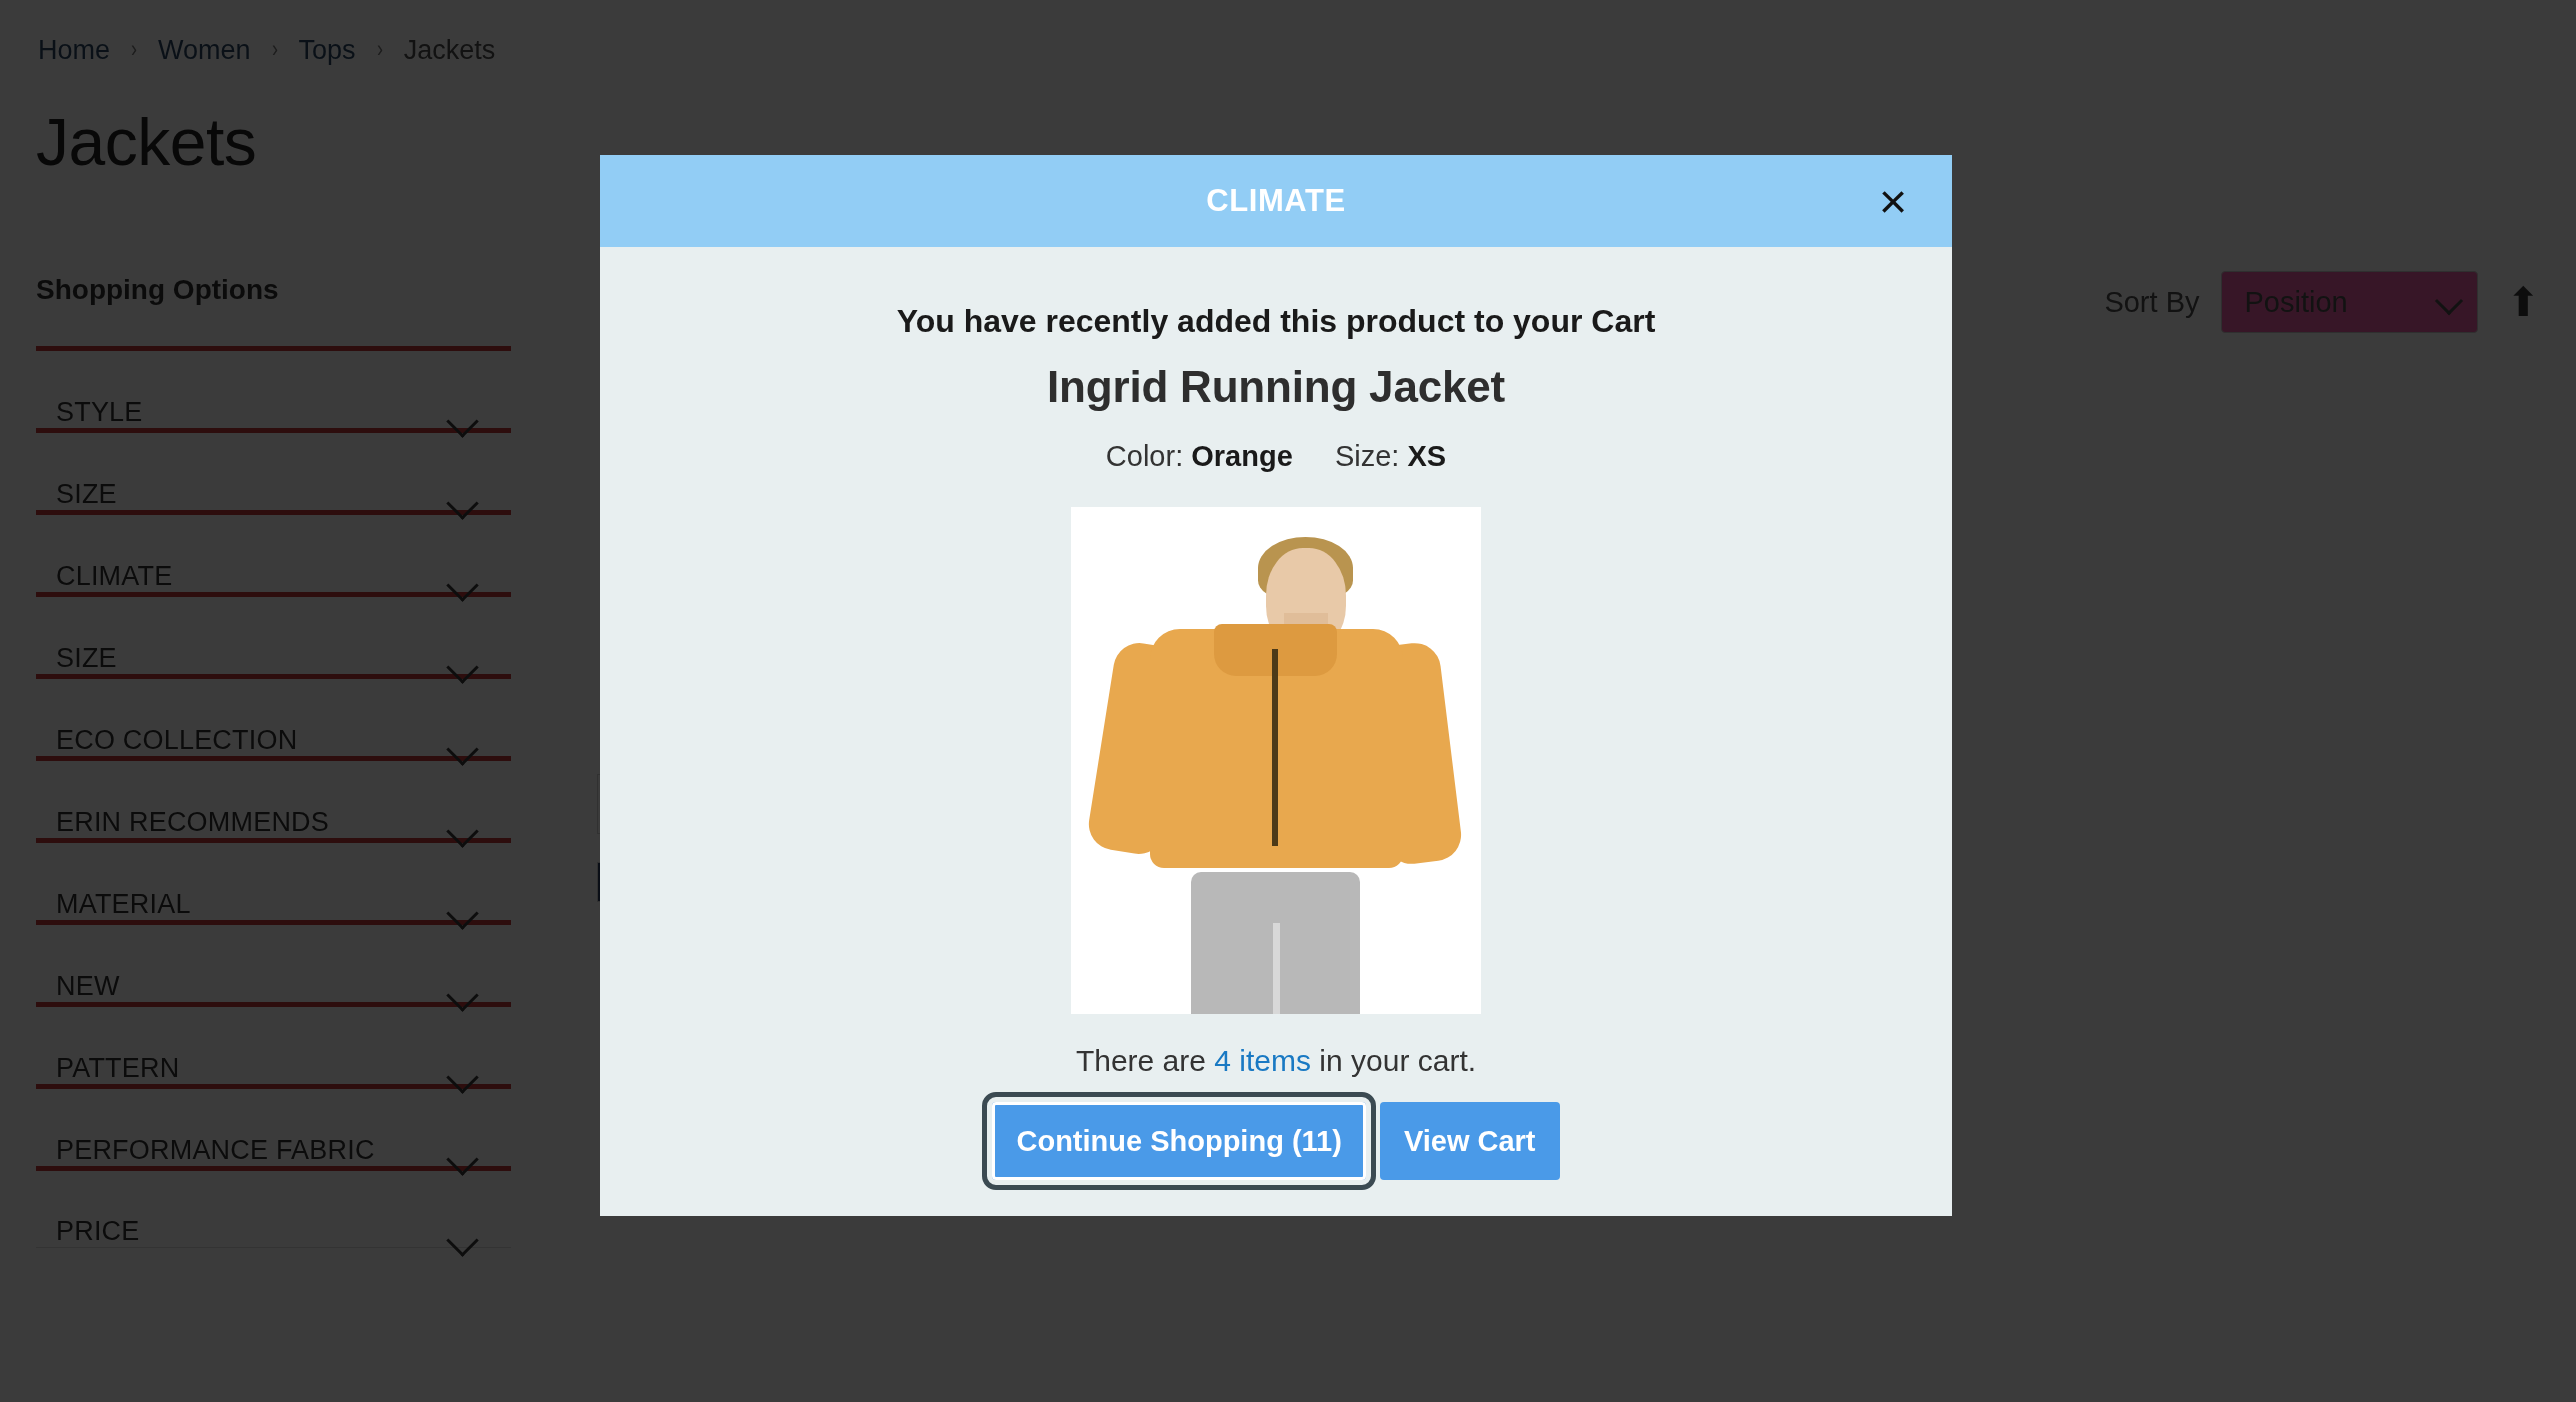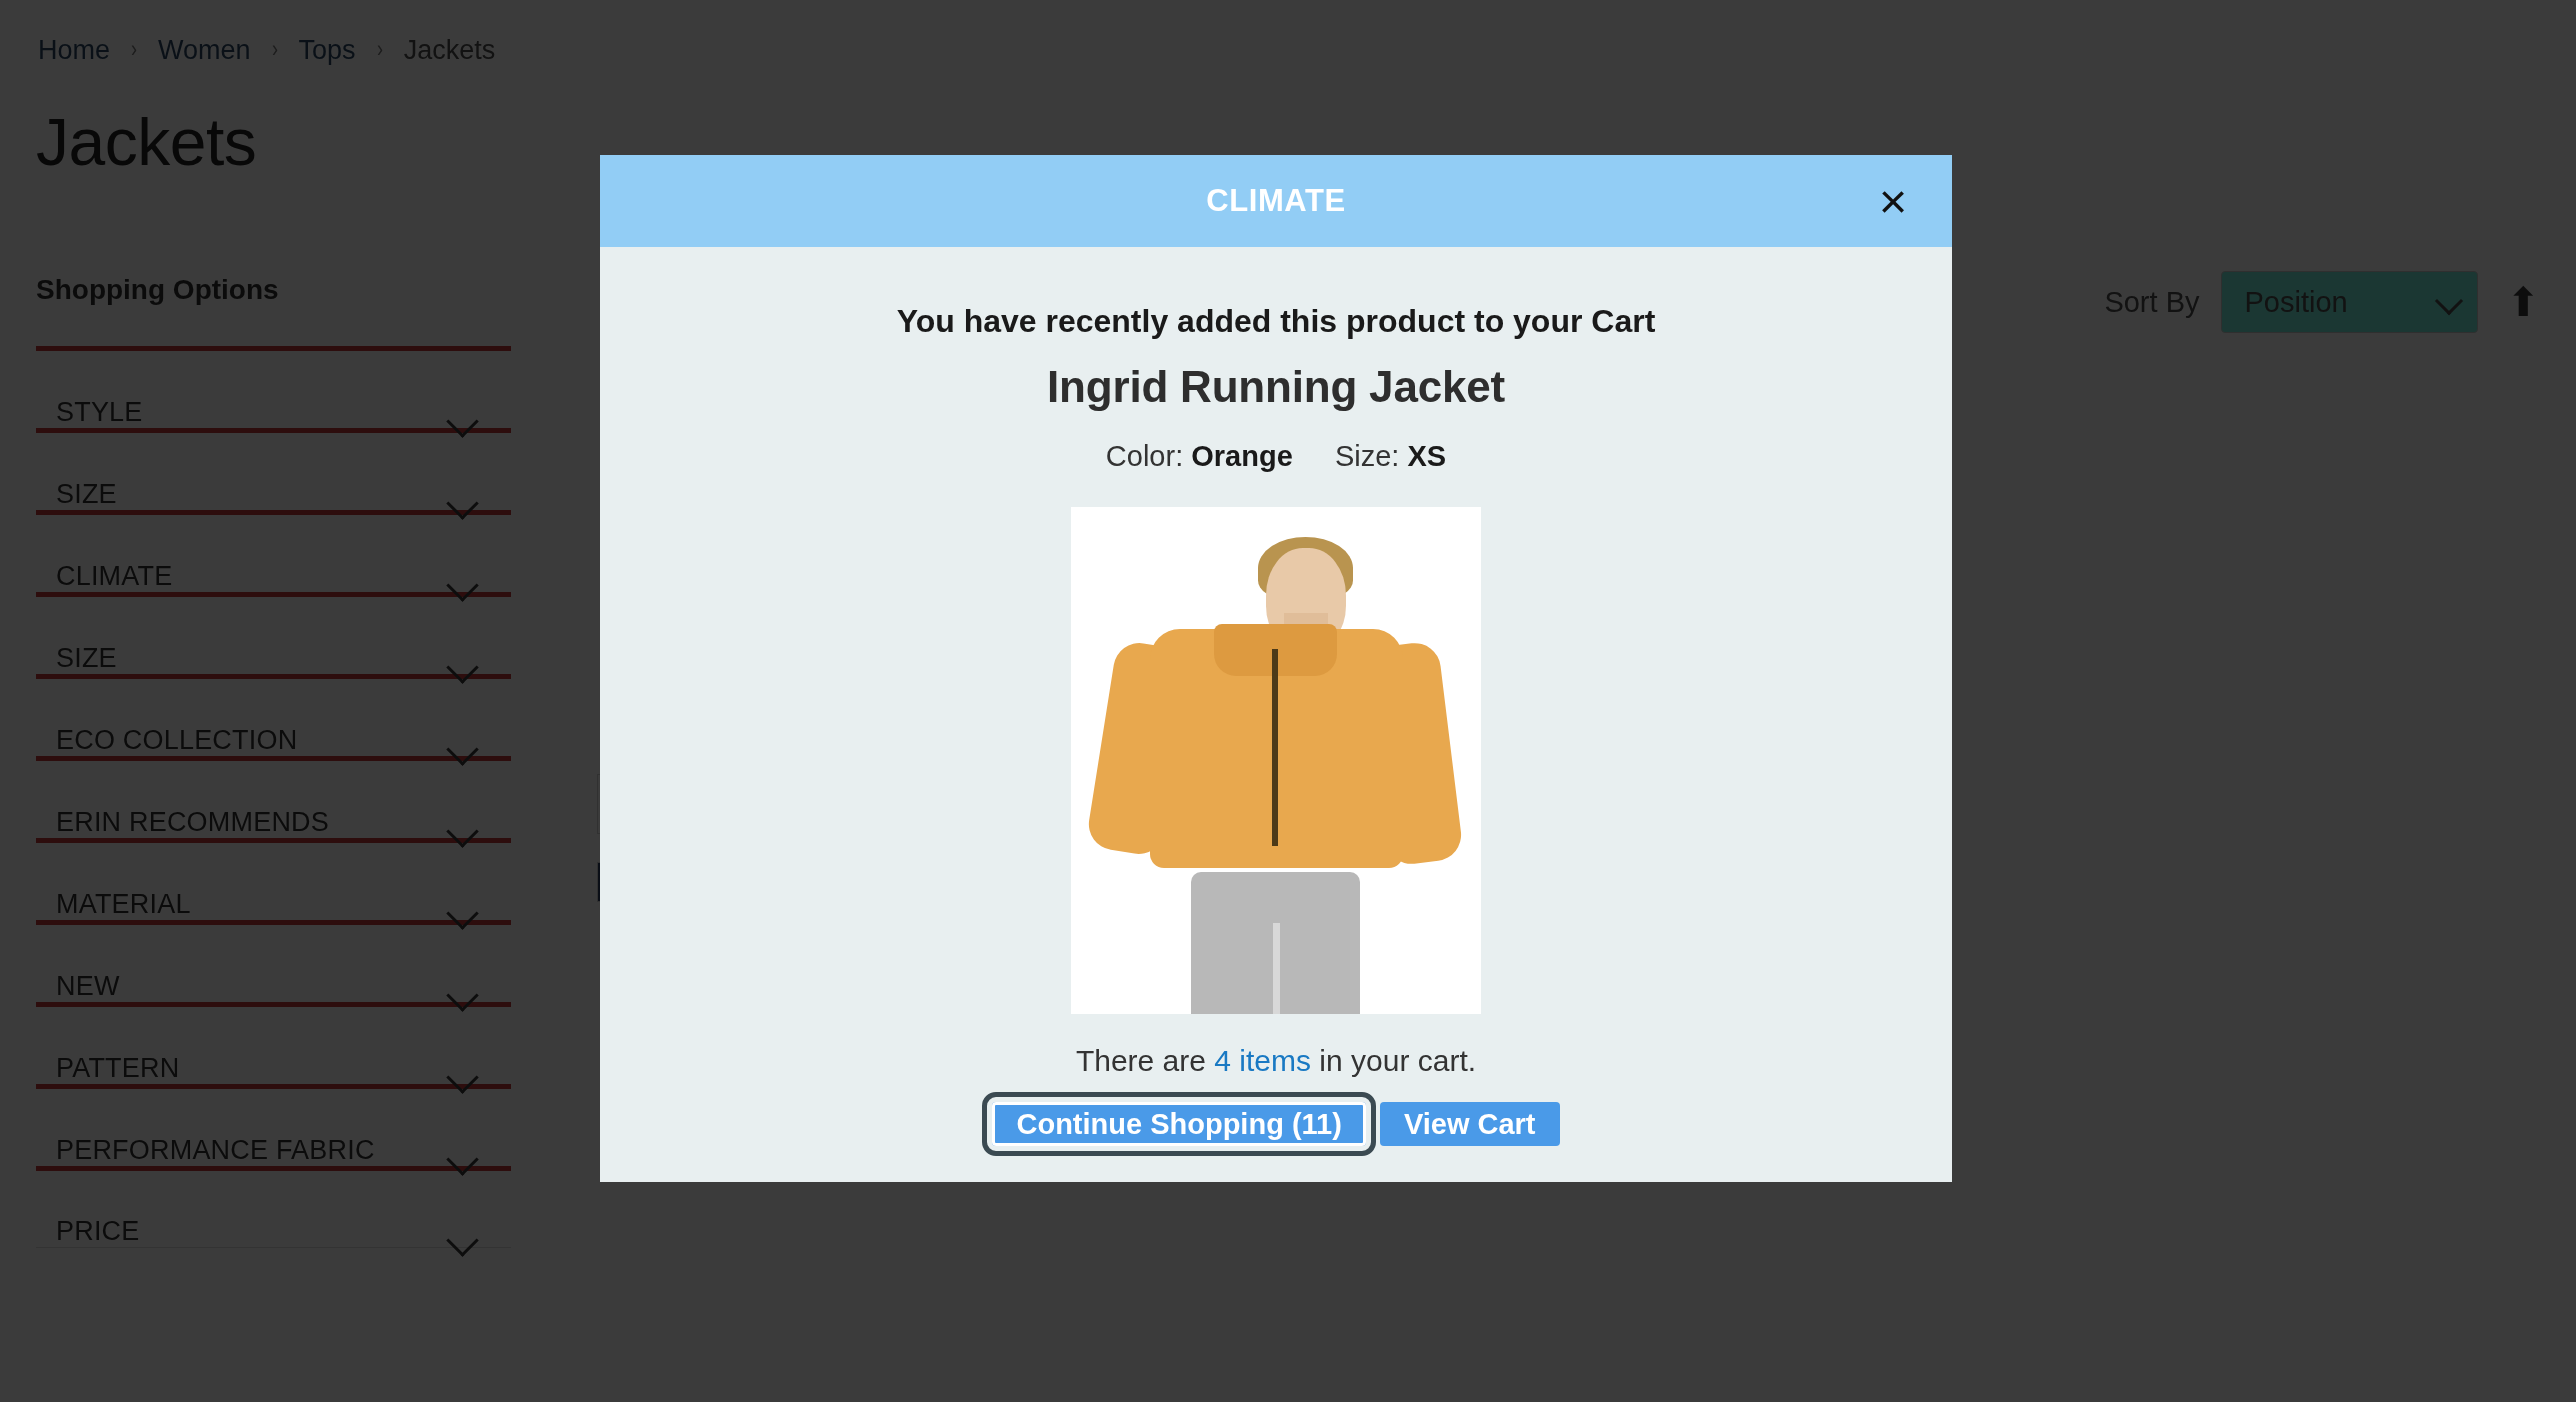--- a/index.html
+++ b/index.html
@@ -111,21 +111,21 @@
     display: flex;
     align-items: center;
     gap: 22px;
   }
   .sortby-label { font-size: 29px; color: #333; }
   .sortby-select {
     width: 257px;
     height: 62px;
     border: 1px solid #c2c2c2;
     border-radius: 4px;
-    background: #5eead4;
+    background: #ec4899;
     display: flex;
     align-items: center;
     padding: 0 16px 0 22px;
     justify-content: space-between;
     font-size: 29px;
     color: #333;
   }
   .sortby-chev {
     width: 24px; height: 16px; position: relative;
   }
@@ -345,21 +345,21 @@
     gap: 14px;
   }
   .btn {
     background: #4a9ae8;
     color: #ffffff;
     border: none;
     border-radius: 4px;
     font-size: 29px;
     font-weight: bold;
     padding: 0 24px;
-    height: 44px;
+    height: 78px;
     display: flex;
     align-items: center;
     justify-content: center;
     cursor: pointer;
     font-family: "Liberation Sans", sans-serif;
   }
   .btn-focus {
     outline: 5px solid #3b4a52;
     outline-offset: 5px;
     box-shadow: 0 0 0 3px #ffffff inset;

